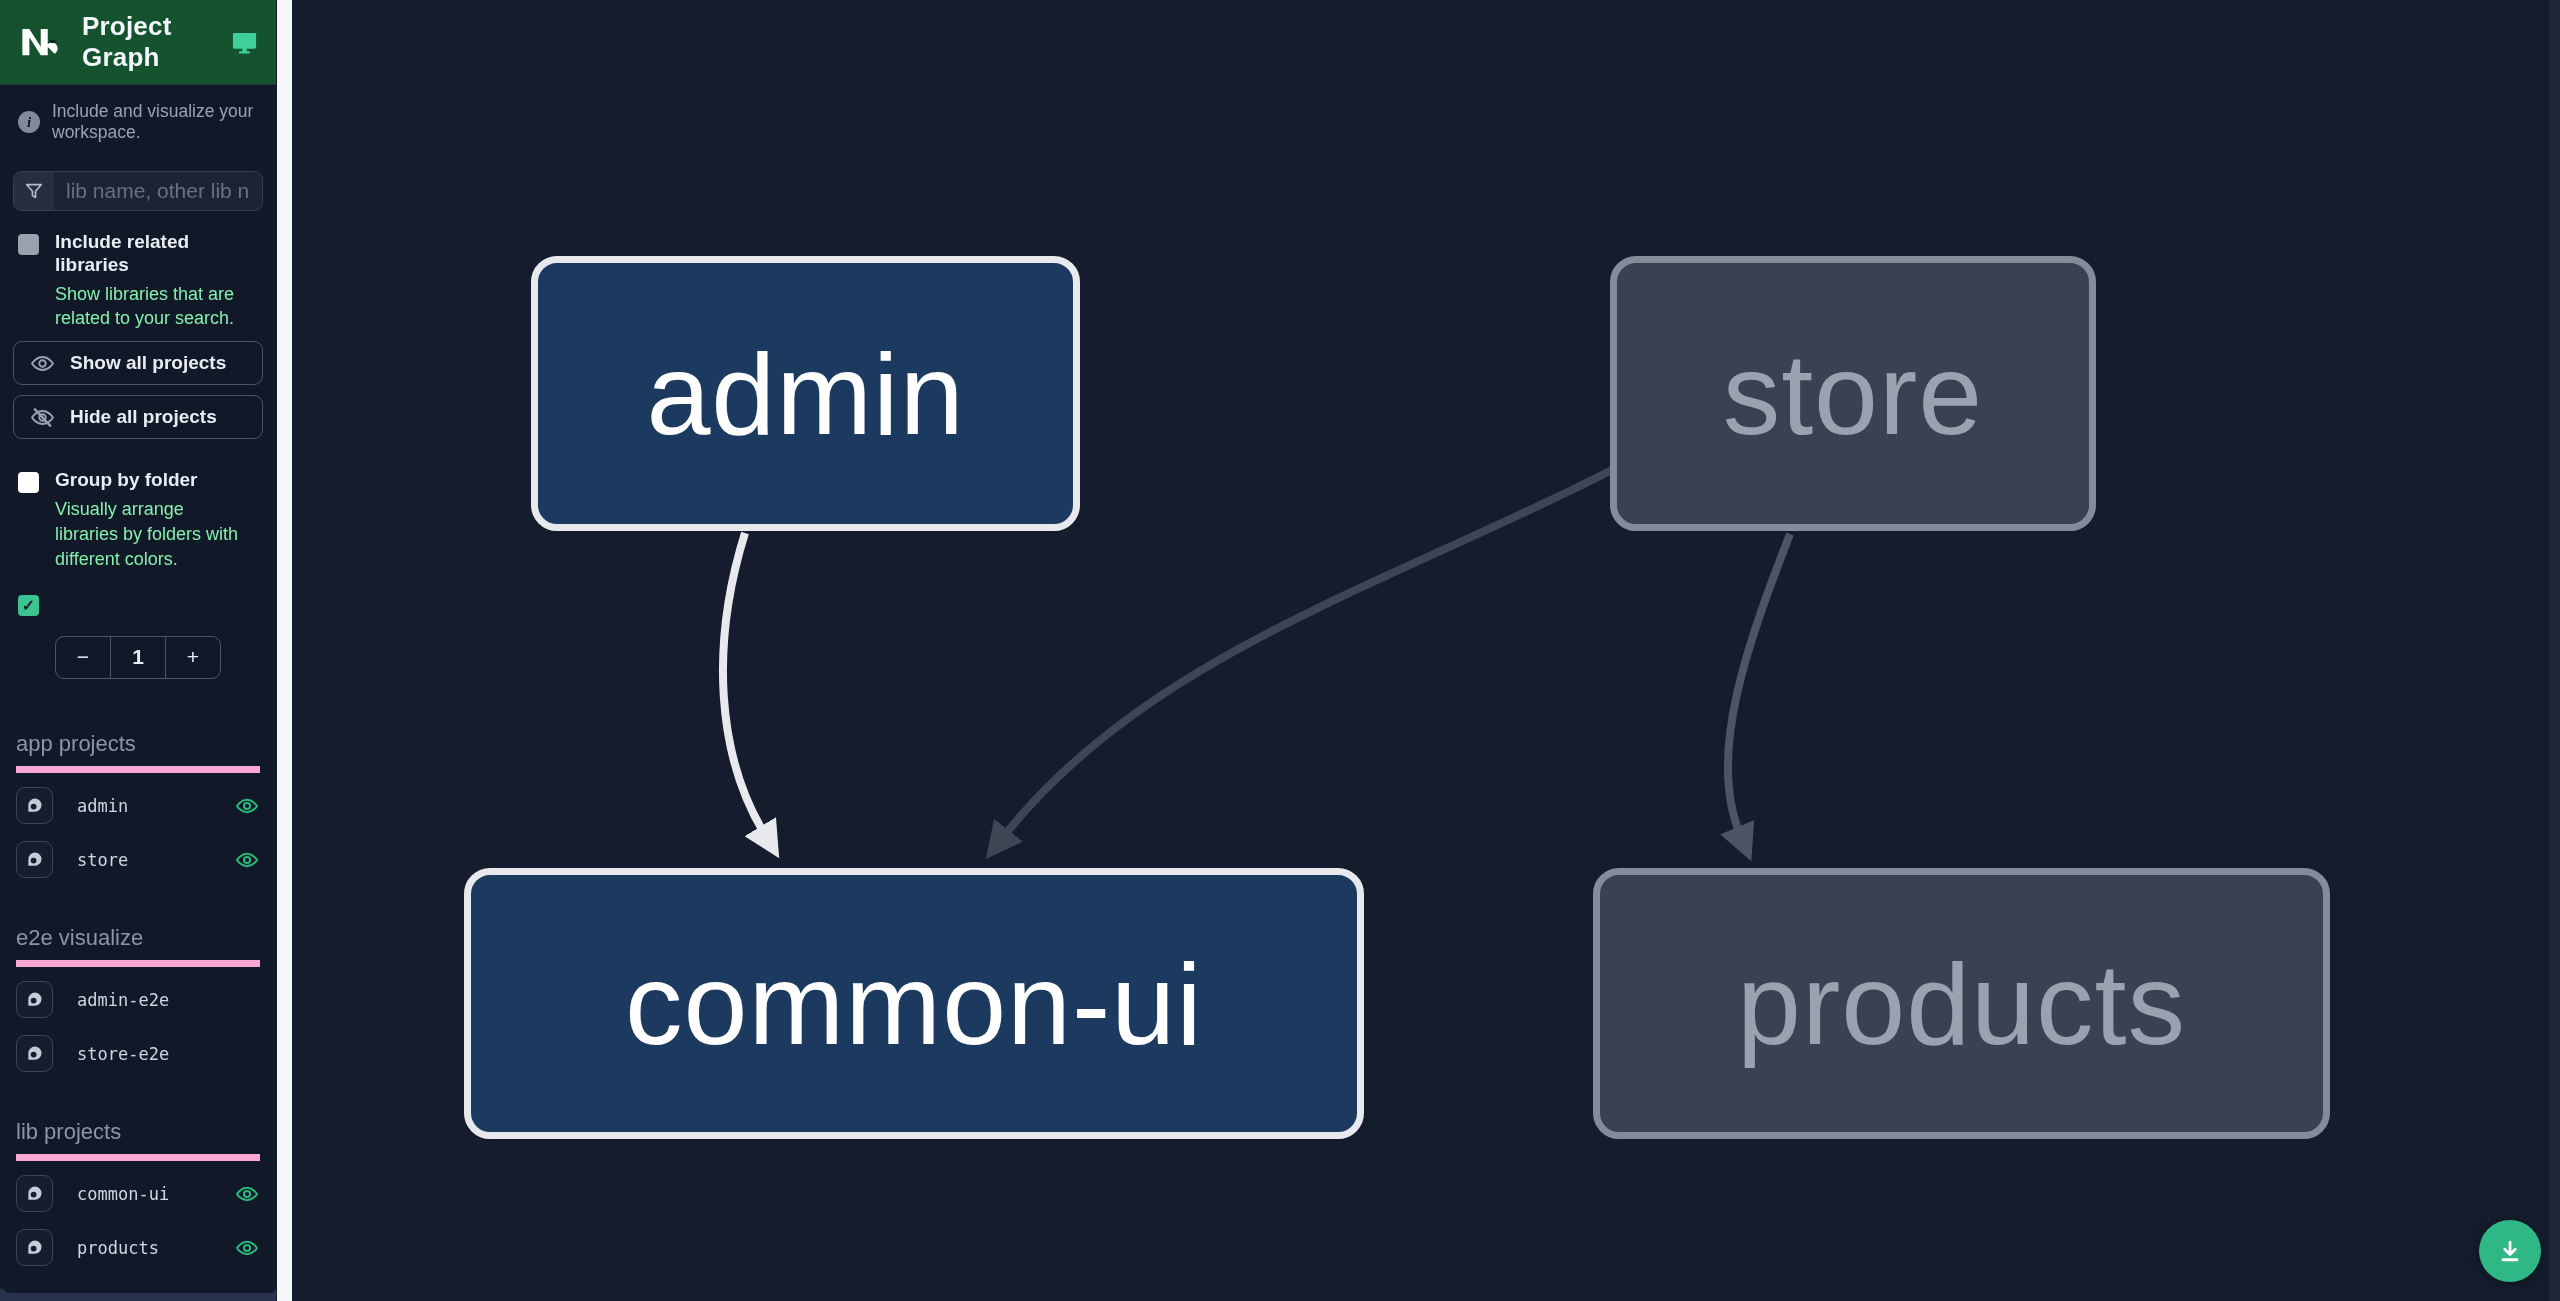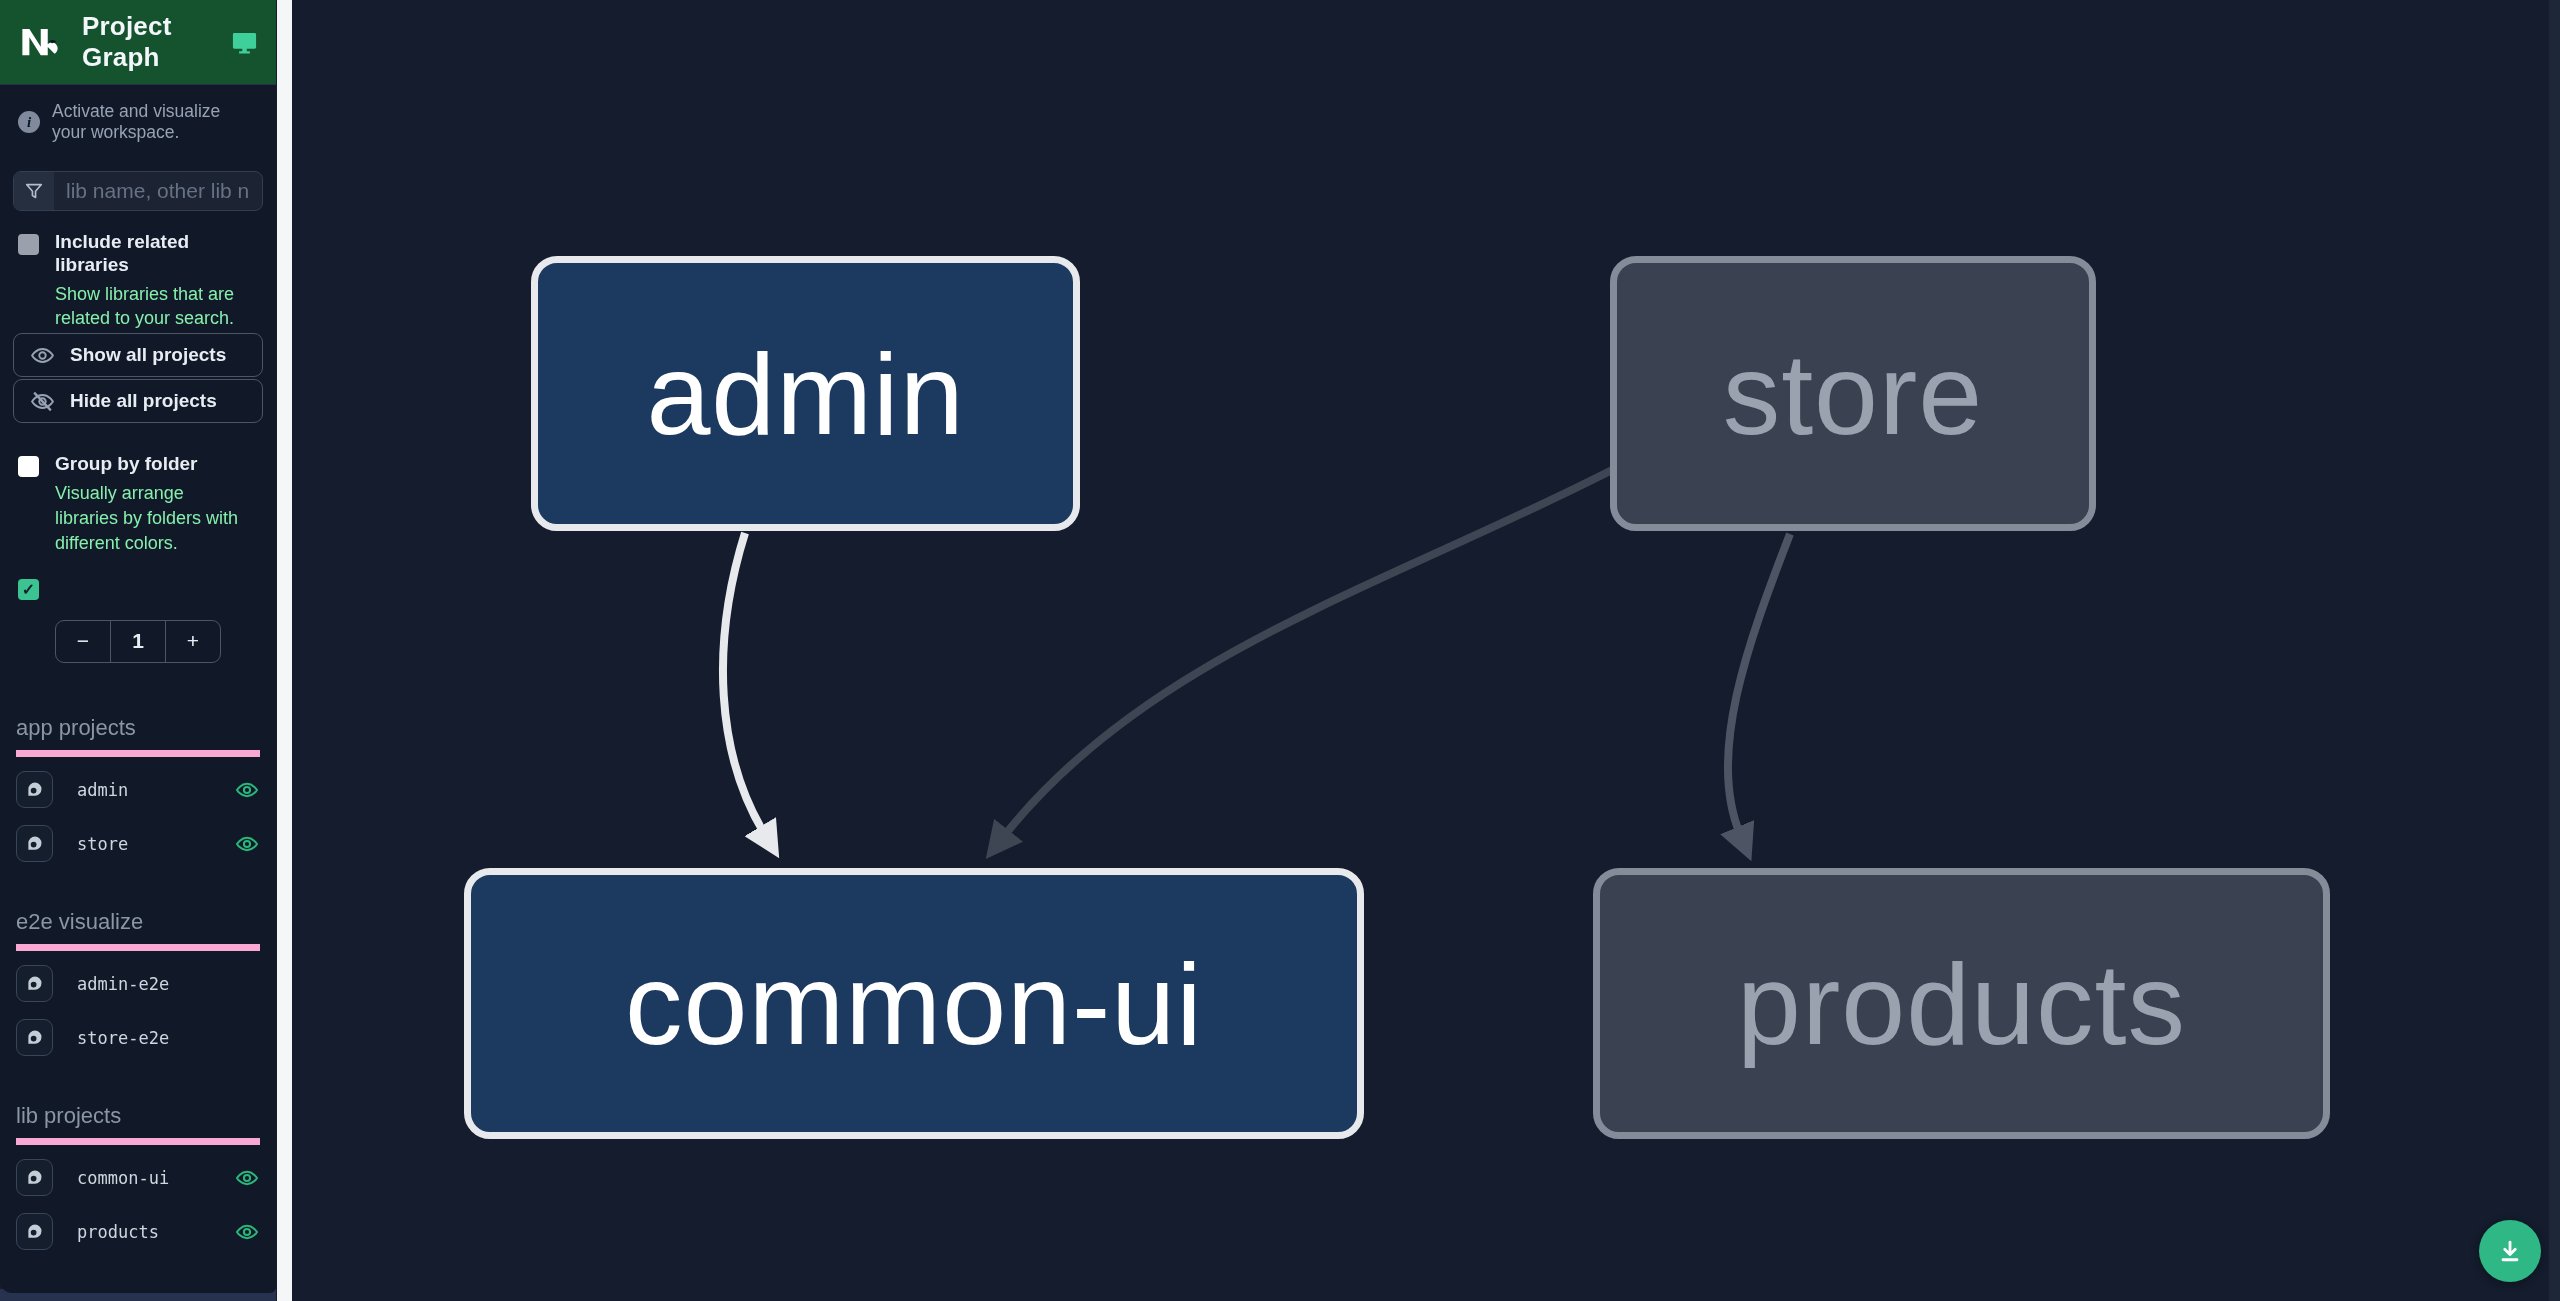--- a/index.html
+++ b/index.html
@@ -39,21 +39,21 @@
   .cb { width:21px; height:21px; border-radius:4px; margin-top:3px; flex:0 0 auto;
         display:flex; align-items:center; justify-content:center; cursor:pointer;
         font-size:16px; font-weight:700; color:#123; }
   .cb.gray  { background:#9aa1ad; }
   .cb.white { background:#ffffff; }
   .cb.teal  { background:#3bc492; color:#17212f; }
   .opt-label { color:#e8edf3; font-size:19px; font-weight:700; line-height:1.2; }
   .opt-desc  { color:#86efac; font-size:18px; line-height:1.38; margin-top:5px; padding-right:8px; }
 
   
-  .btn { margin:2px 13px 0; height:44px; display:flex; align-items:center; gap:15px;
+  .btn { margin:10px 13px 0; height:44px; display:flex; align-items:center; gap:15px;
          border:1px solid #4a5567; border-radius:9px; padding:0 16px; cursor:pointer; background:transparent; }
   .btn:first-of-type { margin-top:18px; }
   .btn .lbl { color:#e8edf3; font-size:19px; font-weight:700; }
 
   
   .stepper { margin:20px auto 0; width:166px; height:43px; display:flex;
              border:1px solid #4a5567; border-radius:9px; overflow:hidden; }
   .stepper > div { flex:1; display:flex; align-items:center; justify-content:center;
                    color:#e8edf3; font-size:21px; }
   .step-dec, .step-inc { cursor:pointer; }
@@ -102,21 +102,21 @@
     <div class="sb-title">Project Graph</div>
     <div class="monitor-btn">
       <svg width="27" height="27" viewBox="0 0 24 24" fill="#3ecf9b">
         <path d="M3 3.5h18c.8 0 1.3.5 1.3 1.3v11.4c0 .8-.5 1.3-1.3 1.3h-7v2.2h2.8v2H7.2v-2H10v-2.2H3c-.8 0-1.3-.5-1.3-1.3V4.8c0-.8.5-1.3 1.3-1.3z"></path>
       </svg>
     </div>
   </div>
 
   <div class="sb-info">
     <div class="info-icon">i</div>
-    <div class="sb-info-text">Activate and visualize your workspace.</div>
+    <div class="sb-info-text">Include and visualize your workspace.</div>
   </div>
 
   <div class="search">
     <div class="search-icon-cell">
       <svg width="22" height="22" viewBox="0 0 24 24" fill="none" stroke="#b4bdca" stroke-width="1.8" stroke-linejoin="round">
         <path d="M4 5h16l-6.3 7.3V19l-3.4-2v-4.7L4 5z"></path>
       </svg>
     </div>
     <input type="text" placeholder="lib name, other lib name" style="">
   </div>

